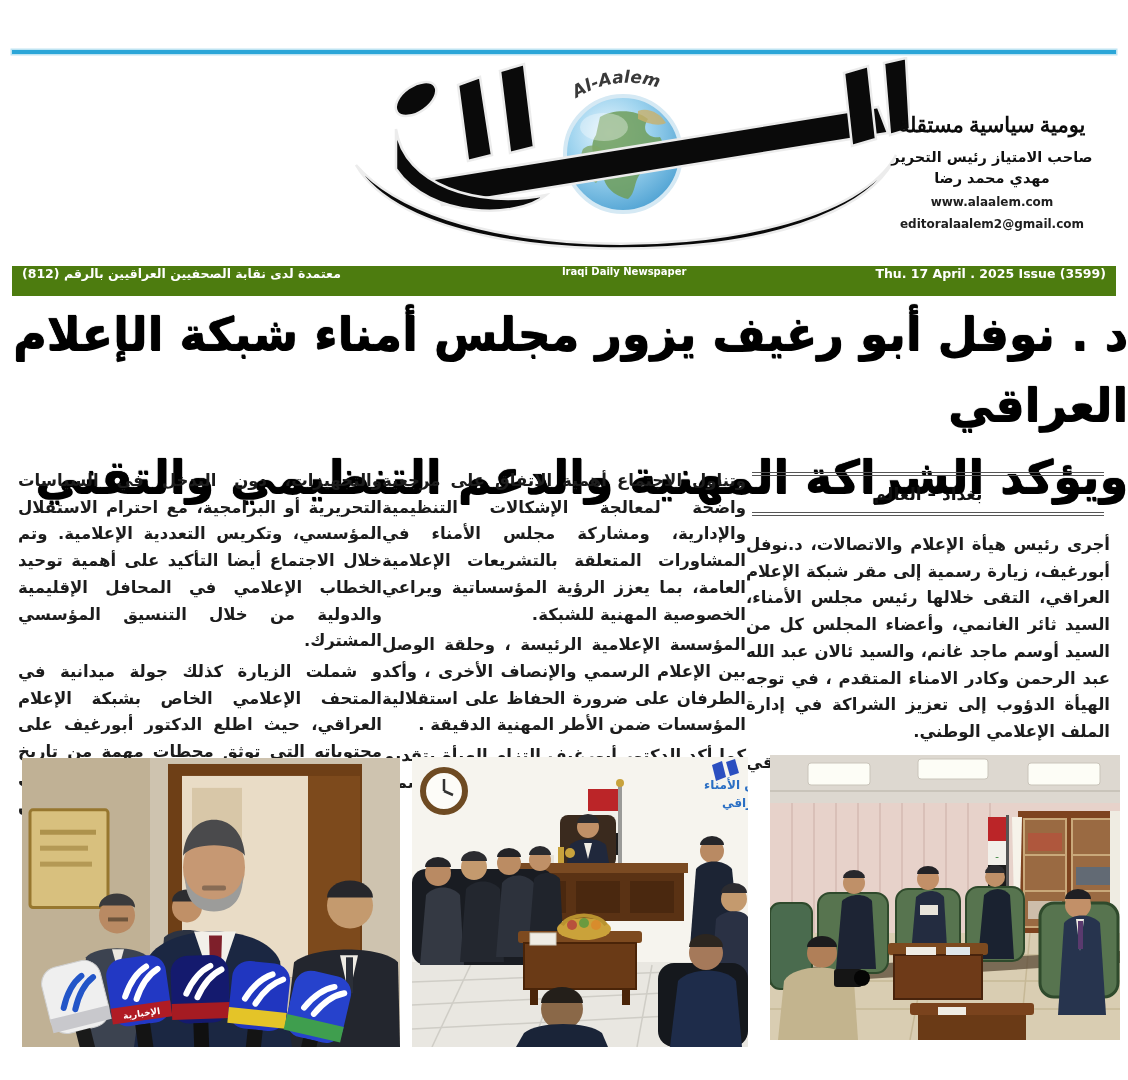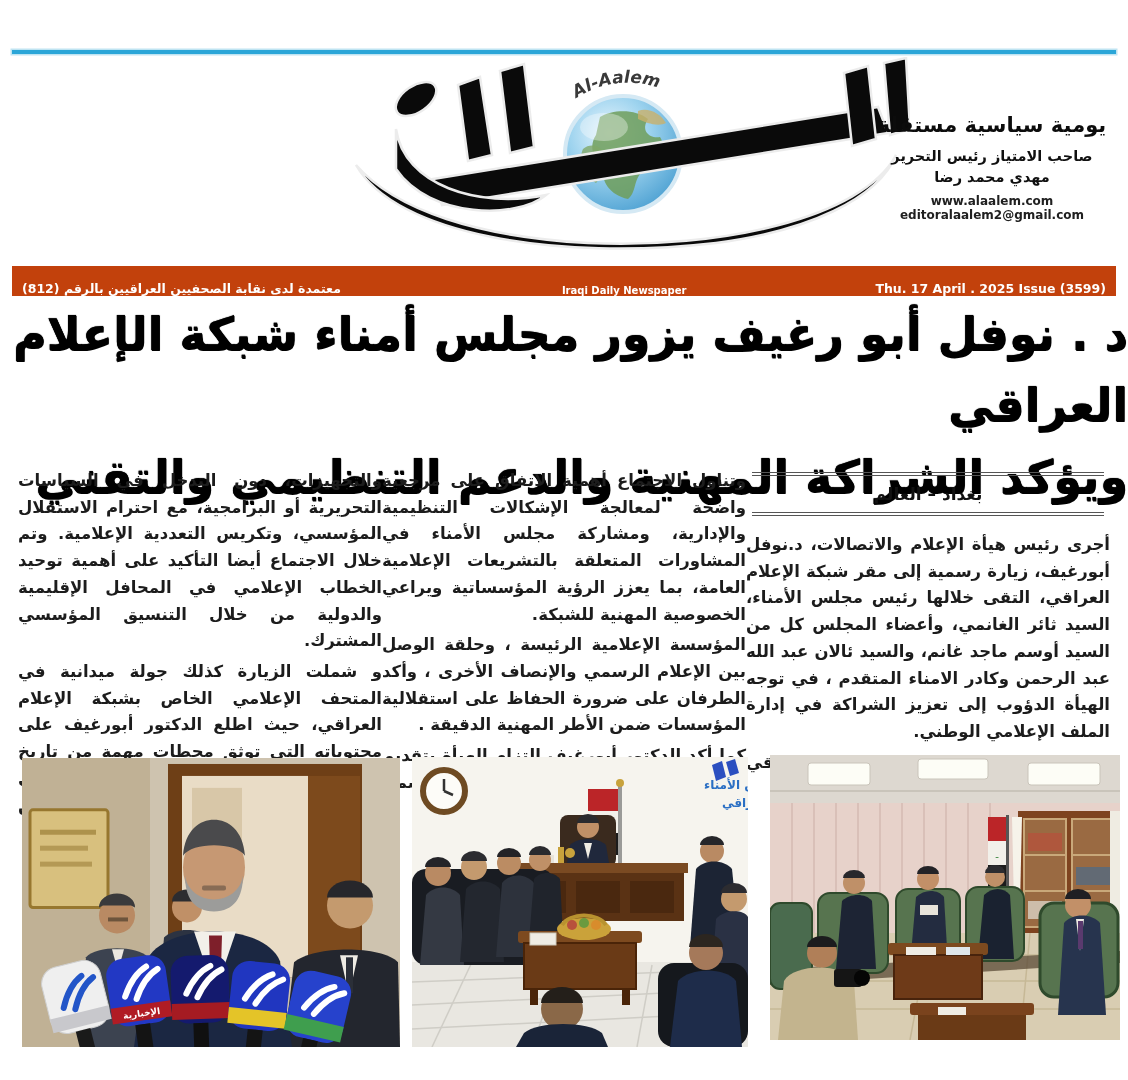--- a/index.html
+++ b/index.html
@@ -5,28 +5,28 @@
   html,body{margin:0;padding:0;background:#fff;}
   .page{position:relative;width:1128px;height:1080px;background:#fff;overflow:hidden;
         font-family:"DejaVu Sans",sans-serif;color:#111;}
   
   .top-rule{position:absolute;top:50px;left:12px;right:12px;height:4px;background:#2BA6D8;
             box-shadow:0 0 0 1.5px #bfe4f2;}
   
   .masthead{position:absolute;top:55px;left:0;right:0;height:208px;}
   .logo-svg{position:absolute;left:338px;top:2px;width:572px;height:204px;}
   .pub-info{position:absolute;right:14px;top:58px;width:244px;text-align:center;direction:rtl;}
-  .pub-info .tagline{font-size:21px;font-weight:bold;letter-spacing:0;color:#0c0c0c;}
+  .pub-info .tagline{font-size:21px;font-weight:bold;letter-spacing:0;color:#0c0c0c;font-family:Liberation Serif, serif;}
   .pub-info .owner{font-size:14.5px;font-weight:bold;margin-top:11px;color:#101010;}
   .pub-info .editor{font-size:14.5px;font-weight:bold;margin-top:5px;color:#101010;}
   .pub-info .site{font-size:12px;font-weight:bold;margin-top:9px;direction:ltr;color:#202020;}
-  .pub-info .mail{font-size:12px;font-weight:bold;margin-top:0;direction:ltr;color:#202020;text-align:center;}
-  
-  .info-bar{position:absolute;top:266px;left:12px;right:12px;height:30px;background:#c2410c;
-            color:#fff;display:flex;align-items:flex-end;justify-content:space-between;
+  .pub-info .mail{font-size:12px;font-weight:bold;margin-top:8px;direction:ltr;color:#202020;text-align:center;}
+  
+  .info-bar{position:absolute;top:266px;left:12px;right:12px;height:30px;background:#4d7c0f;
+            color:#fff;display:flex;align-items:flex-start;justify-content:space-between;
             padding:0 10px;box-sizing:border-box;font-weight:bold;}
   .info-bar .accred{direction:rtl;font-size:12.5px;}
   .info-bar .center-lbl{font-size:10px;margin-left:32px;}
   .info-bar .dates{direction:rtl;display:flex;gap:9px;font-size:12.5px;align-items:center;}
   
   .headline{position:absolute;top:299px;left:0;right:0;direction:rtl;}
   .headline .h-line{font-size:46px;font-weight:bold;color:#000;line-height:1.55;
                     letter-spacing:-1px;text-shadow:0 0 1px #000, 0.5px 0.5px 0 #000;}
   
   .article{position:absolute;top:468px;left:18px;width:1092px;display:flex;direction:rtl;}

